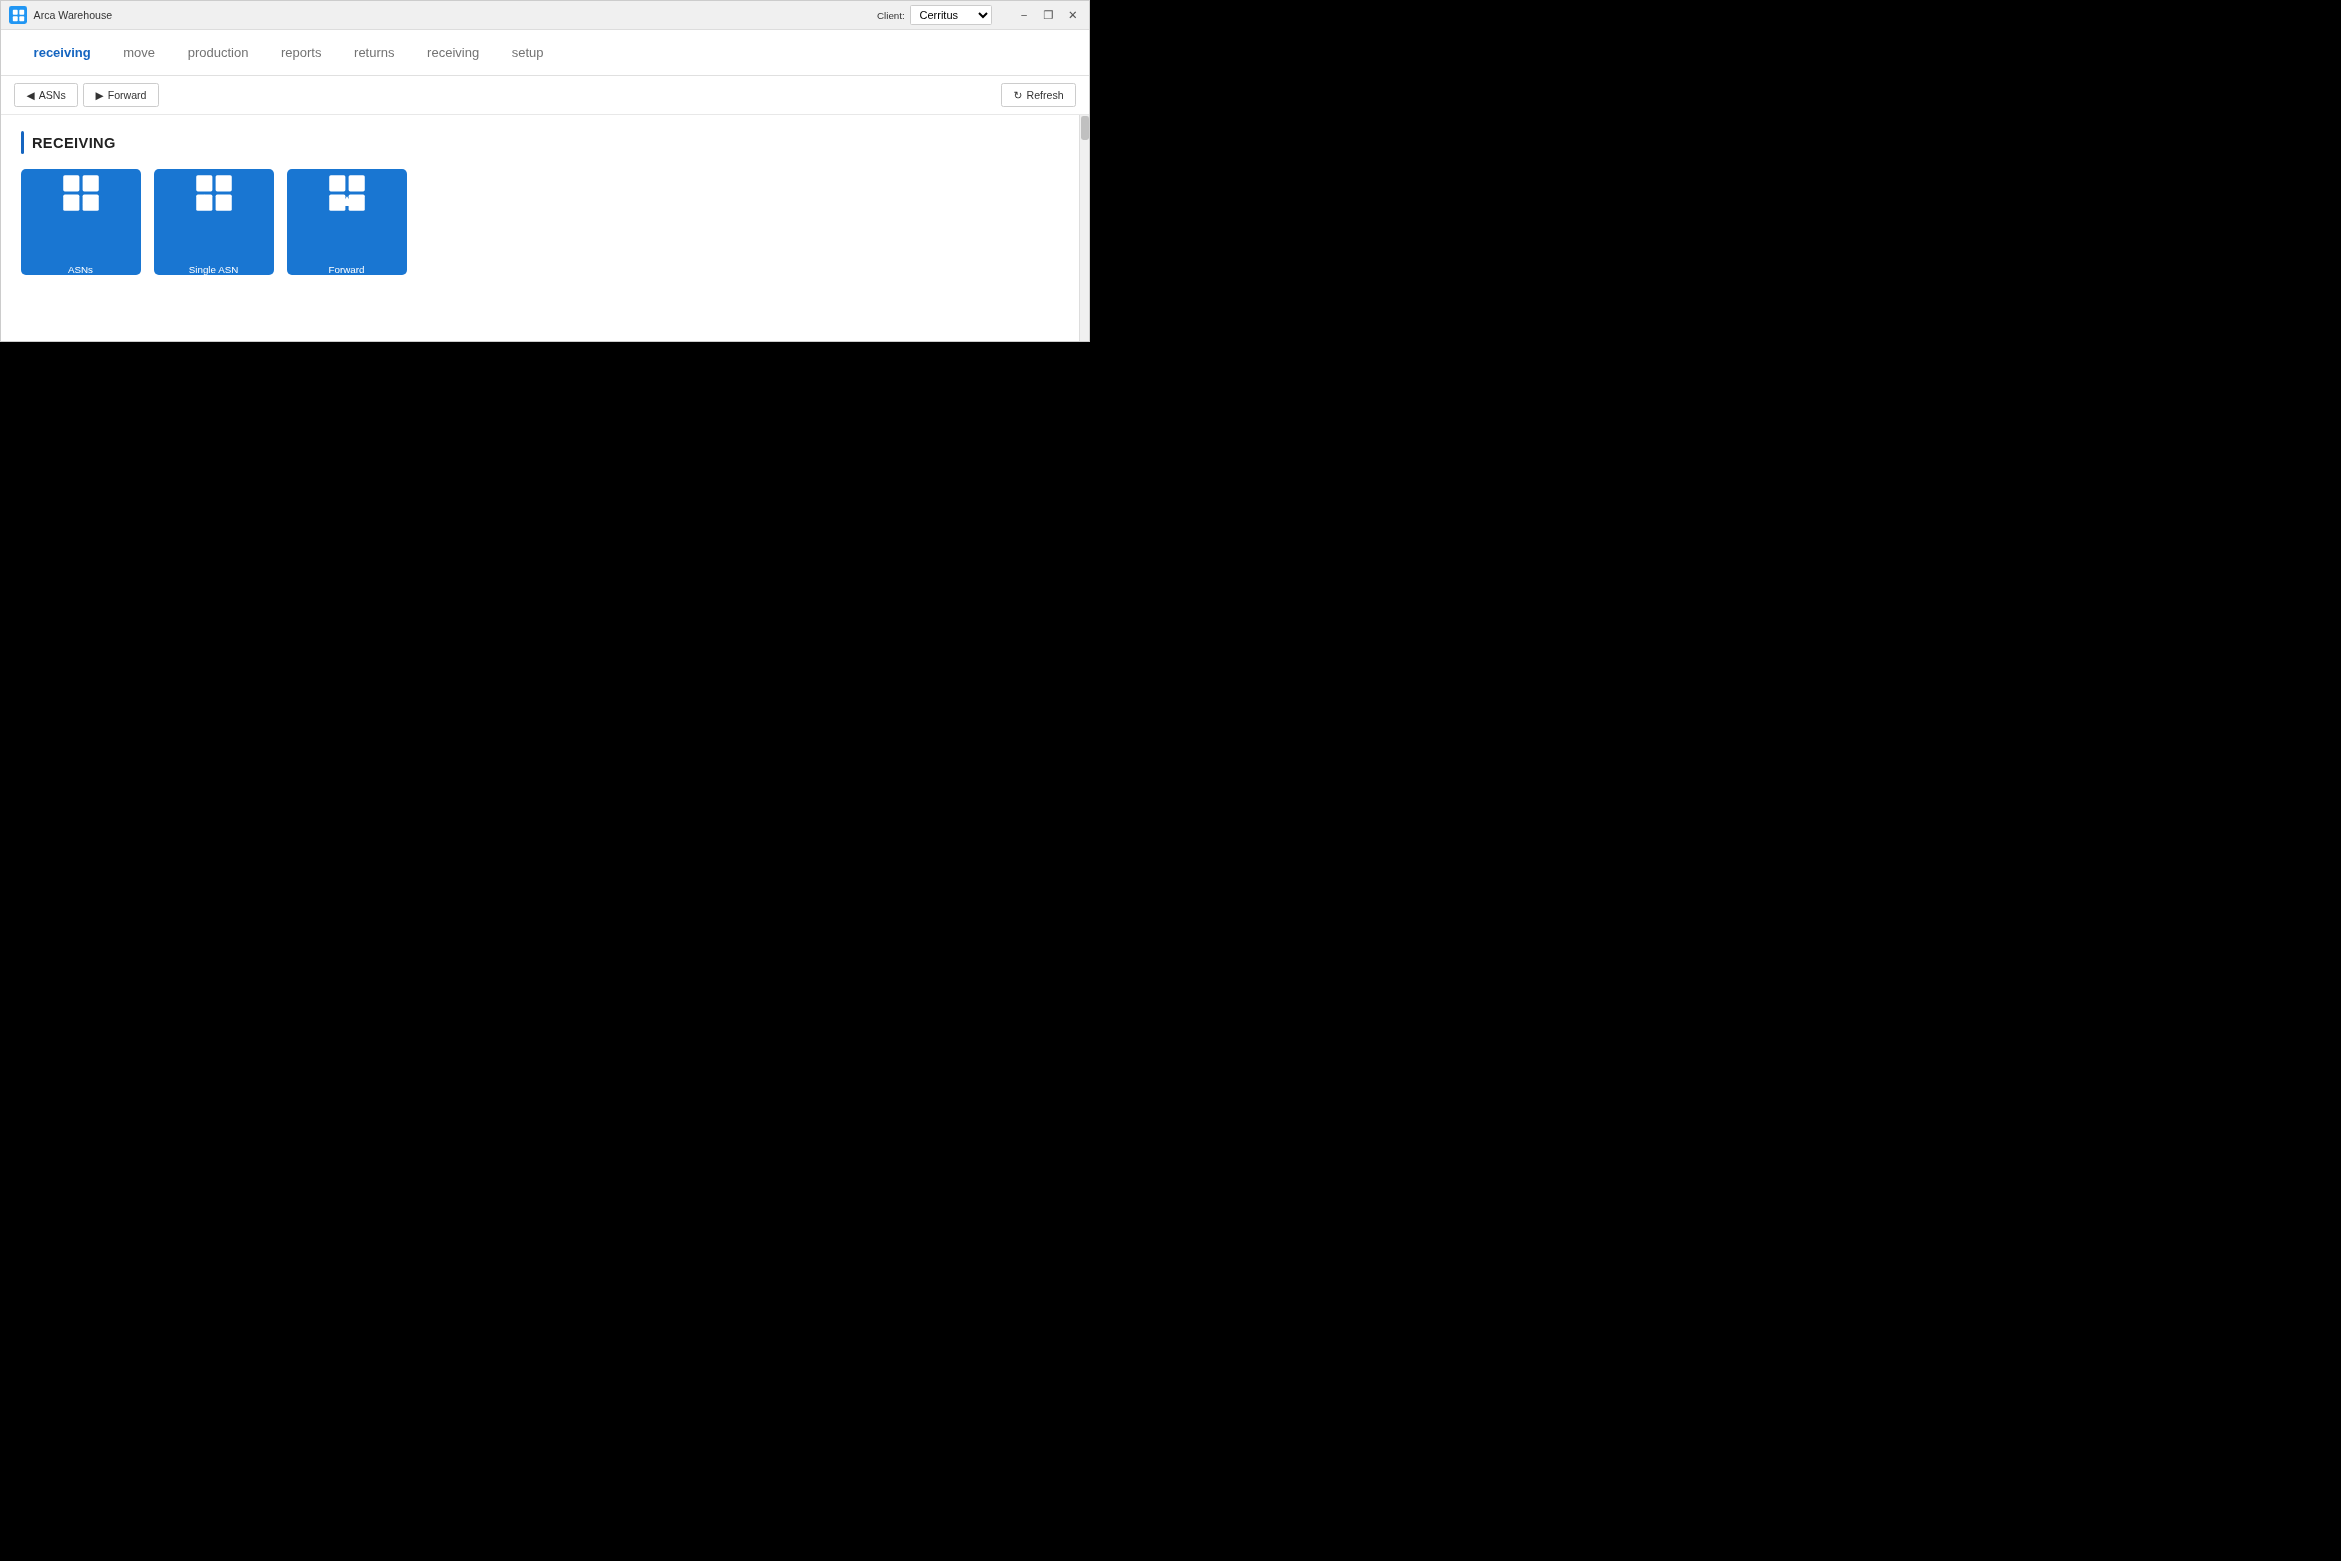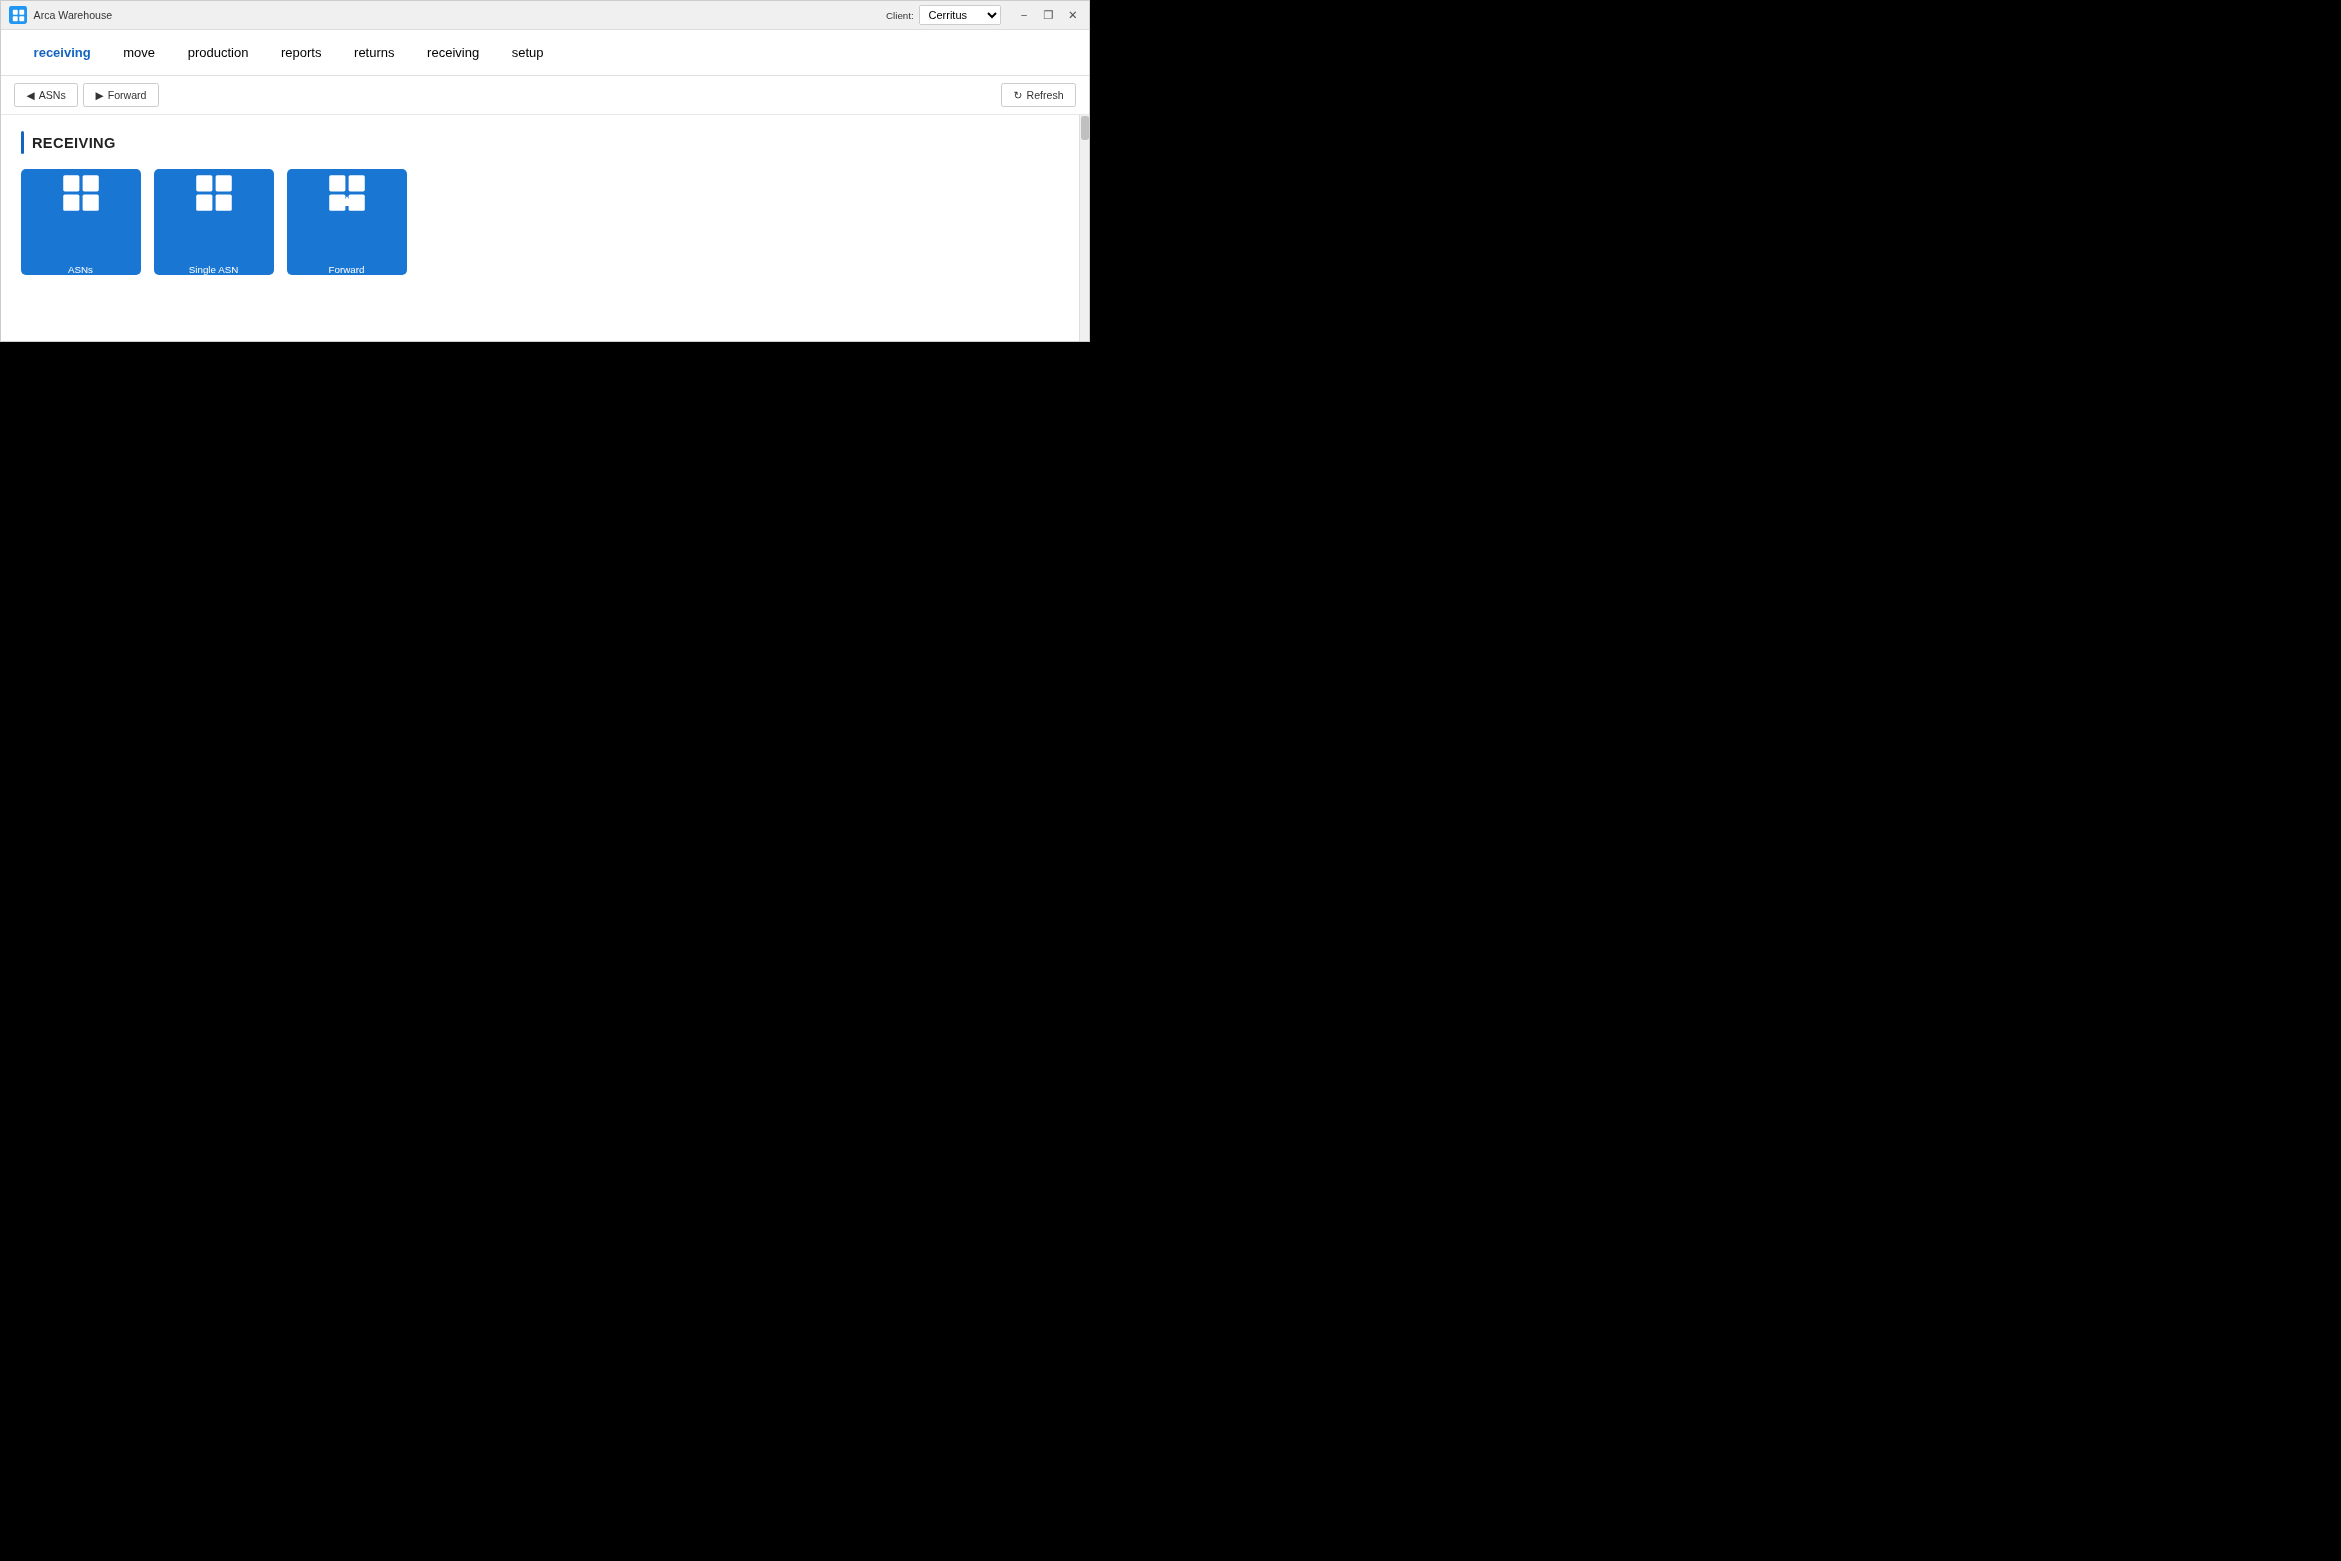--- a/index.html
+++ b/index.html
@@ -61,21 +61,21 @@
 
     .app-title {
       font-size: 10.6px;
       color: #333;
       font-weight: 500;
     }
 
     .title-bar-right {
       display: flex;
       align-items: center;
-      gap: 15px;
+      gap: 24px;
       justify-content: space-between;
     }
 
     .client-selector {
       display: flex;
       align-items: center;
       gap: 4.9px;
       font-size: 9.8px;
       color: #333;
     }
@@ -116,21 +116,21 @@
       display: flex;
       align-items: center;
       padding: 0 16.3px;
       border-bottom: 0.8px solid #e0e0e0;
       flex-shrink: 0;
     }
 
     .nav-item {
       padding: 13px 16.3px;
       font-size: 13px;
-      color: #000000;
+      color: #737373;
       cursor: pointer;
       text-decoration: none;
       transition: color 0.2s;
     }
 
     .nav-item.active {
       color: #1565c0;
       font-weight: 600;
     }
 

